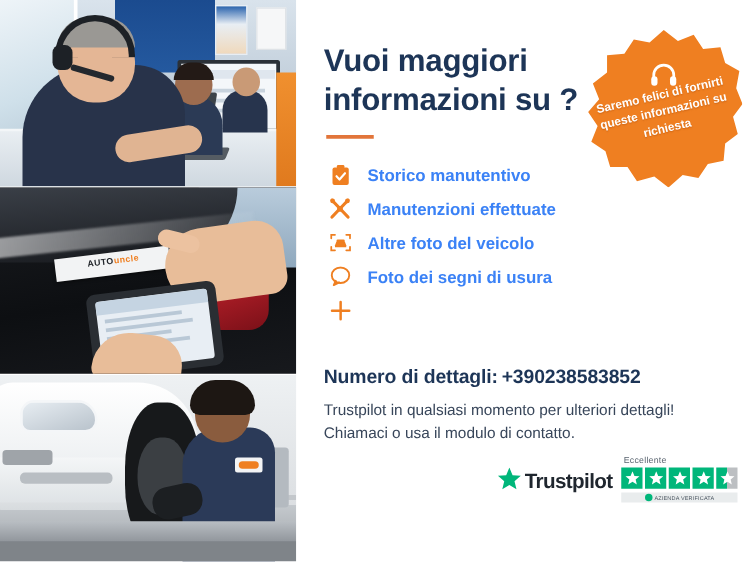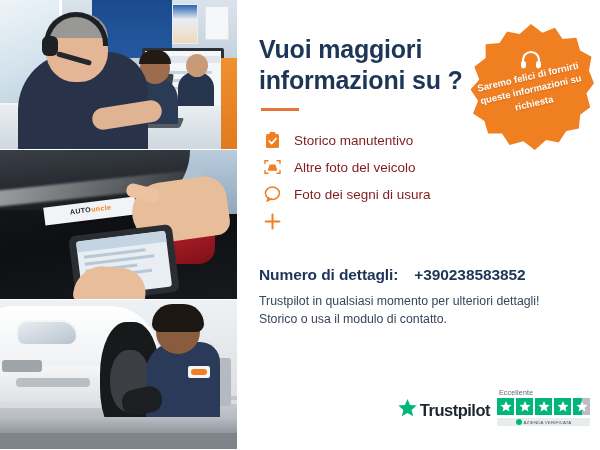--- a/index.html
+++ b/index.html
@@ -344,39 +344,39 @@
     display: flex; align-items: center;
     height: 26px;
     margin-bottom: 1px;
   }
   .feature-row .ic {
     width: 22px; min-width: 22px; height: 22px;
     display: flex; align-items: center; justify-content: center;
     margin-right: 11px;
   }
   .feature-row .lbl {
-    font-size: 13.5px; color: #7f1d1d;
+    font-size: 13.5px; color: #3b82f6; font-weight: bold;
   }
 
   
   .phone-line {
     margin-top: 32px;
     font-size: 15.5px; font-weight: bold; color: #1d3557;
     letter-spacing: -0.1px;
   }
-  .phone-line .num { margin-left: 16px; }
+  .phone-line .num { margin-left: 3px; }
   .sub-line {
     margin-top: 8px;
     font-size: 12.3px; color: #38465a; line-height: 1.5;
   }
 
   
   .tp-wrap {
     position: absolute;
-    right: 10px; bottom: 24px;
+    right: 10px; bottom: 48px;
     display: flex; align-items: flex-end; gap: 7px;
   }
   .tp-logo { display: flex; align-items: center; gap: 3px; padding-bottom: 5px; }
   .tp-logo .tp-name {
     font-size: 16.5px; font-weight: bold; color: #1f262e; letter-spacing: -0.5px;
   }
   .tp-right { display: flex; flex-direction: column; align-items: center; }
   .tp-rating-label {
     font-size: 7px; color: #5a6570; letter-spacing: .2px; margin-bottom: 2px;
     align-self: flex-start; margin-left: 2px;
@@ -517,20 +517,32 @@
         <span class="ic">
           <svg width="15" height="17" viewBox="0 0 15 17" aria-hidden="true">
             <rect x="1" y="2" width="13" height="14" rx="1.6" fill="#ef7f21"></rect>
             <rect x="4.5" y="0" width="6" height="3.4" rx="1" fill="#ef7f21"></rect>
             <path d="M4.2 9l2.4 2.6L11 6.6" fill="none" stroke="#ffffff" stroke-width="1.7" stroke-linecap="round" stroke-linejoin="round"></path>
           </svg>
         </span>
         <span class="lbl">Storico manutentivo</span>
       </li>
 
+      <li class="feature-row">
+        <span class="ic">
+          <svg width="18" height="18" viewBox="0 0 18 18" aria-hidden="true">
+            <path d="M2.6 2.2l12.8 13.4" stroke="#ef7f21" stroke-width="2.6" stroke-linecap="round"></path>
+            <path d="M15.4 2.2L2.6 15.6" stroke="#ef7f21" stroke-width="2.6" stroke-linecap="round"></path>
+            <circle cx="3.1" cy="2.7" r="1.9" fill="#ef7f21"></circle>
+            <circle cx="14.9" cy="2.7" r="1.9" fill="#ef7f21"></circle>
+            <circle cx="9" cy="9" r="2.3" fill="#ef7f21"></circle>
+          </svg>
+        </span>
+        <span class="lbl">Manutenzioni effettuate</span>
+      </li>
 
       <li class="feature-row">
         <span class="ic">
           <svg width="17" height="16" viewBox="0 0 17 16" aria-hidden="true">
             <g fill="none" stroke="#ef7f21" stroke-width="1.4" stroke-linecap="round">
               <path d="M1 4.6V1.8h3"></path>
                 <path d="M16 4.6V1.8h-3"></path>
               <path d="M1 11.4v2.8h3"></path>
                 <path d="M16 11.4v2.8h-3"></path>
             </g>
@@ -559,21 +571,21 @@
         </span>
       </li>
 
     </ul>
 
     <div class="phone-line">
       <span>Numero di dettagli:</span><span class="num">+390238583852</span>
     </div>
     <div class="sub-line">
       <div>Trustpilot in qualsiasi momento per ulteriori dettagli!</div>
-      <div>Storico o usa il modulo di contatto.</div>
+      <div>Chiamaci o usa il modulo di contatto.</div>
     </div>
 
     <div class="tp-wrap">
       <div class="tp-logo">
         <span>
           <svg width="19" height="18" viewBox="0 0 19 18" aria-hidden="true">
             <path d="M9.5 0l2.55 6.1 6.6.5-5.03 4.3 1.55 6.45L9.5 13.9 3.83 17.35 5.38 10.9.35 6.6l6.6-.5z" fill="#00b67a"></path>
           </svg>
         </span>
         <span class="tp-name">Trustpilot</span>

